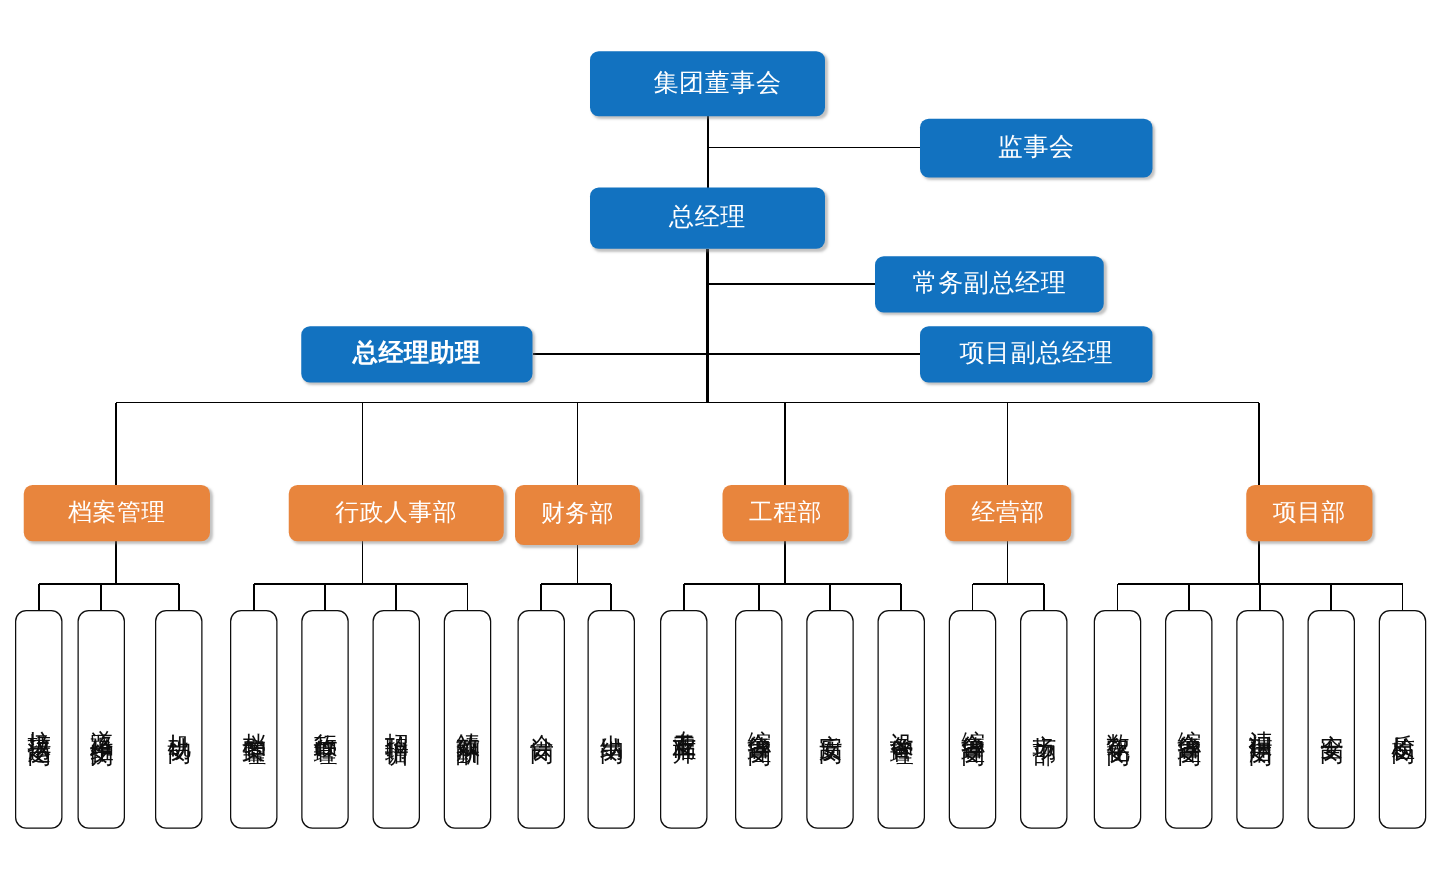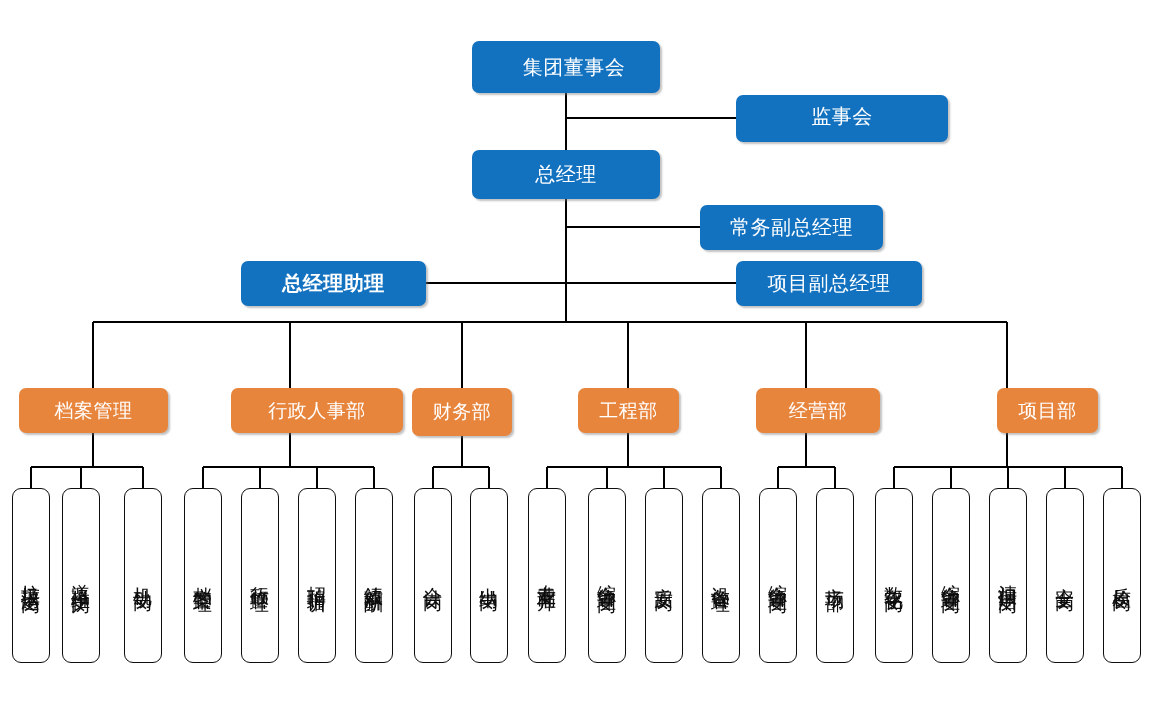--- a/index.html
+++ b/index.html
@@ -140,21 +140,21 @@
       <line x1="951" y1="467" x2="951" y2="488" stroke-width="1.5"></line>
       <line x1="1008" y1="467" x2="1008" y2="488" stroke-width="1.5"></line>
       <line x1="1065" y1="467" x2="1065" y2="488" stroke-width="1.5"></line>
       <line x1="1122" y1="467" x2="1122" y2="488" stroke-width="1.5"></line>
     </g>
   </svg>
 
   <div class="node-box node-blue" style="left: 472px; top: 41px; width: 188px; height: 52px; padding-left: 16px;">
     <span class="node-label blue-label">集团董事会</span>
   </div>
-  <div class="node-box node-blue" style="left: 736px; top: 95px; width: 212px; height: 47px; font-family: Liberation Mono, monospace;">
+  <div class="node-box node-blue" style="left: 736px; top: 95px; width: 186px; height: 47px;">
     <span class="node-label blue-label">监事会</span>
   </div>
   <div class="node-box node-blue" style="left: 472px; top: 150px; width: 188px; height: 49px;">
     <span class="node-label blue-label">总经理</span>
   </div>
   <div class="node-box node-blue" style="left: 700px; top: 205px; width: 183px; height: 45px;">
     <span class="node-label blue-label">常务副总经理</span>
   </div>
   <div class="node-box node-blue" style="left: 736px; top: 261px; width: 186px; height: 45px;">
     <span class="node-label blue-label">项目副总经理</span>
@@ -168,21 +168,21 @@
   </div>
   <div class="node-box node-orange" style="left: 231px; top: 388px; width: 172px; height: 45px;">
     <span class="node-label orange-label">行政人事部</span>
   </div>
   <div class="node-box node-orange" style="left: 412px; top: 388px; width: 100px; height: 48px;">
     <span class="node-label orange-label">财务部</span>
   </div>
   <div class="node-box node-orange" style="left: 578px; top: 388px; width: 101px; height: 45px; font-family: Liberation Serif, serif;">
     <span class="node-label orange-label">工程部</span>
   </div>
-  <div class="node-box node-orange" style="left: 756px; top: 388px; width: 124px; height: 45px;">
+  <div class="node-box node-orange" style="left: 756px; top: 388px; width: 101px; height: 45px;">
     <span class="node-label orange-label">经营部</span>
   </div>
   <div class="node-box node-orange" style="left: 957px; top: 388px; width: 101px; height: 45px; margin-left: 40px;">
     <span class="node-label orange-label">项目部</span>
   </div>
 
   <div class="node-box node-leaf" style="left: 12px; top: 488px; width: 38px; height: 175px;">
     <span class="node-label leaf-label">垃圾清运岗</span>
   </div>
   <div class="node-box node-leaf" style="left: 62px; top: 488px; width: 38px; height: 175px;">

